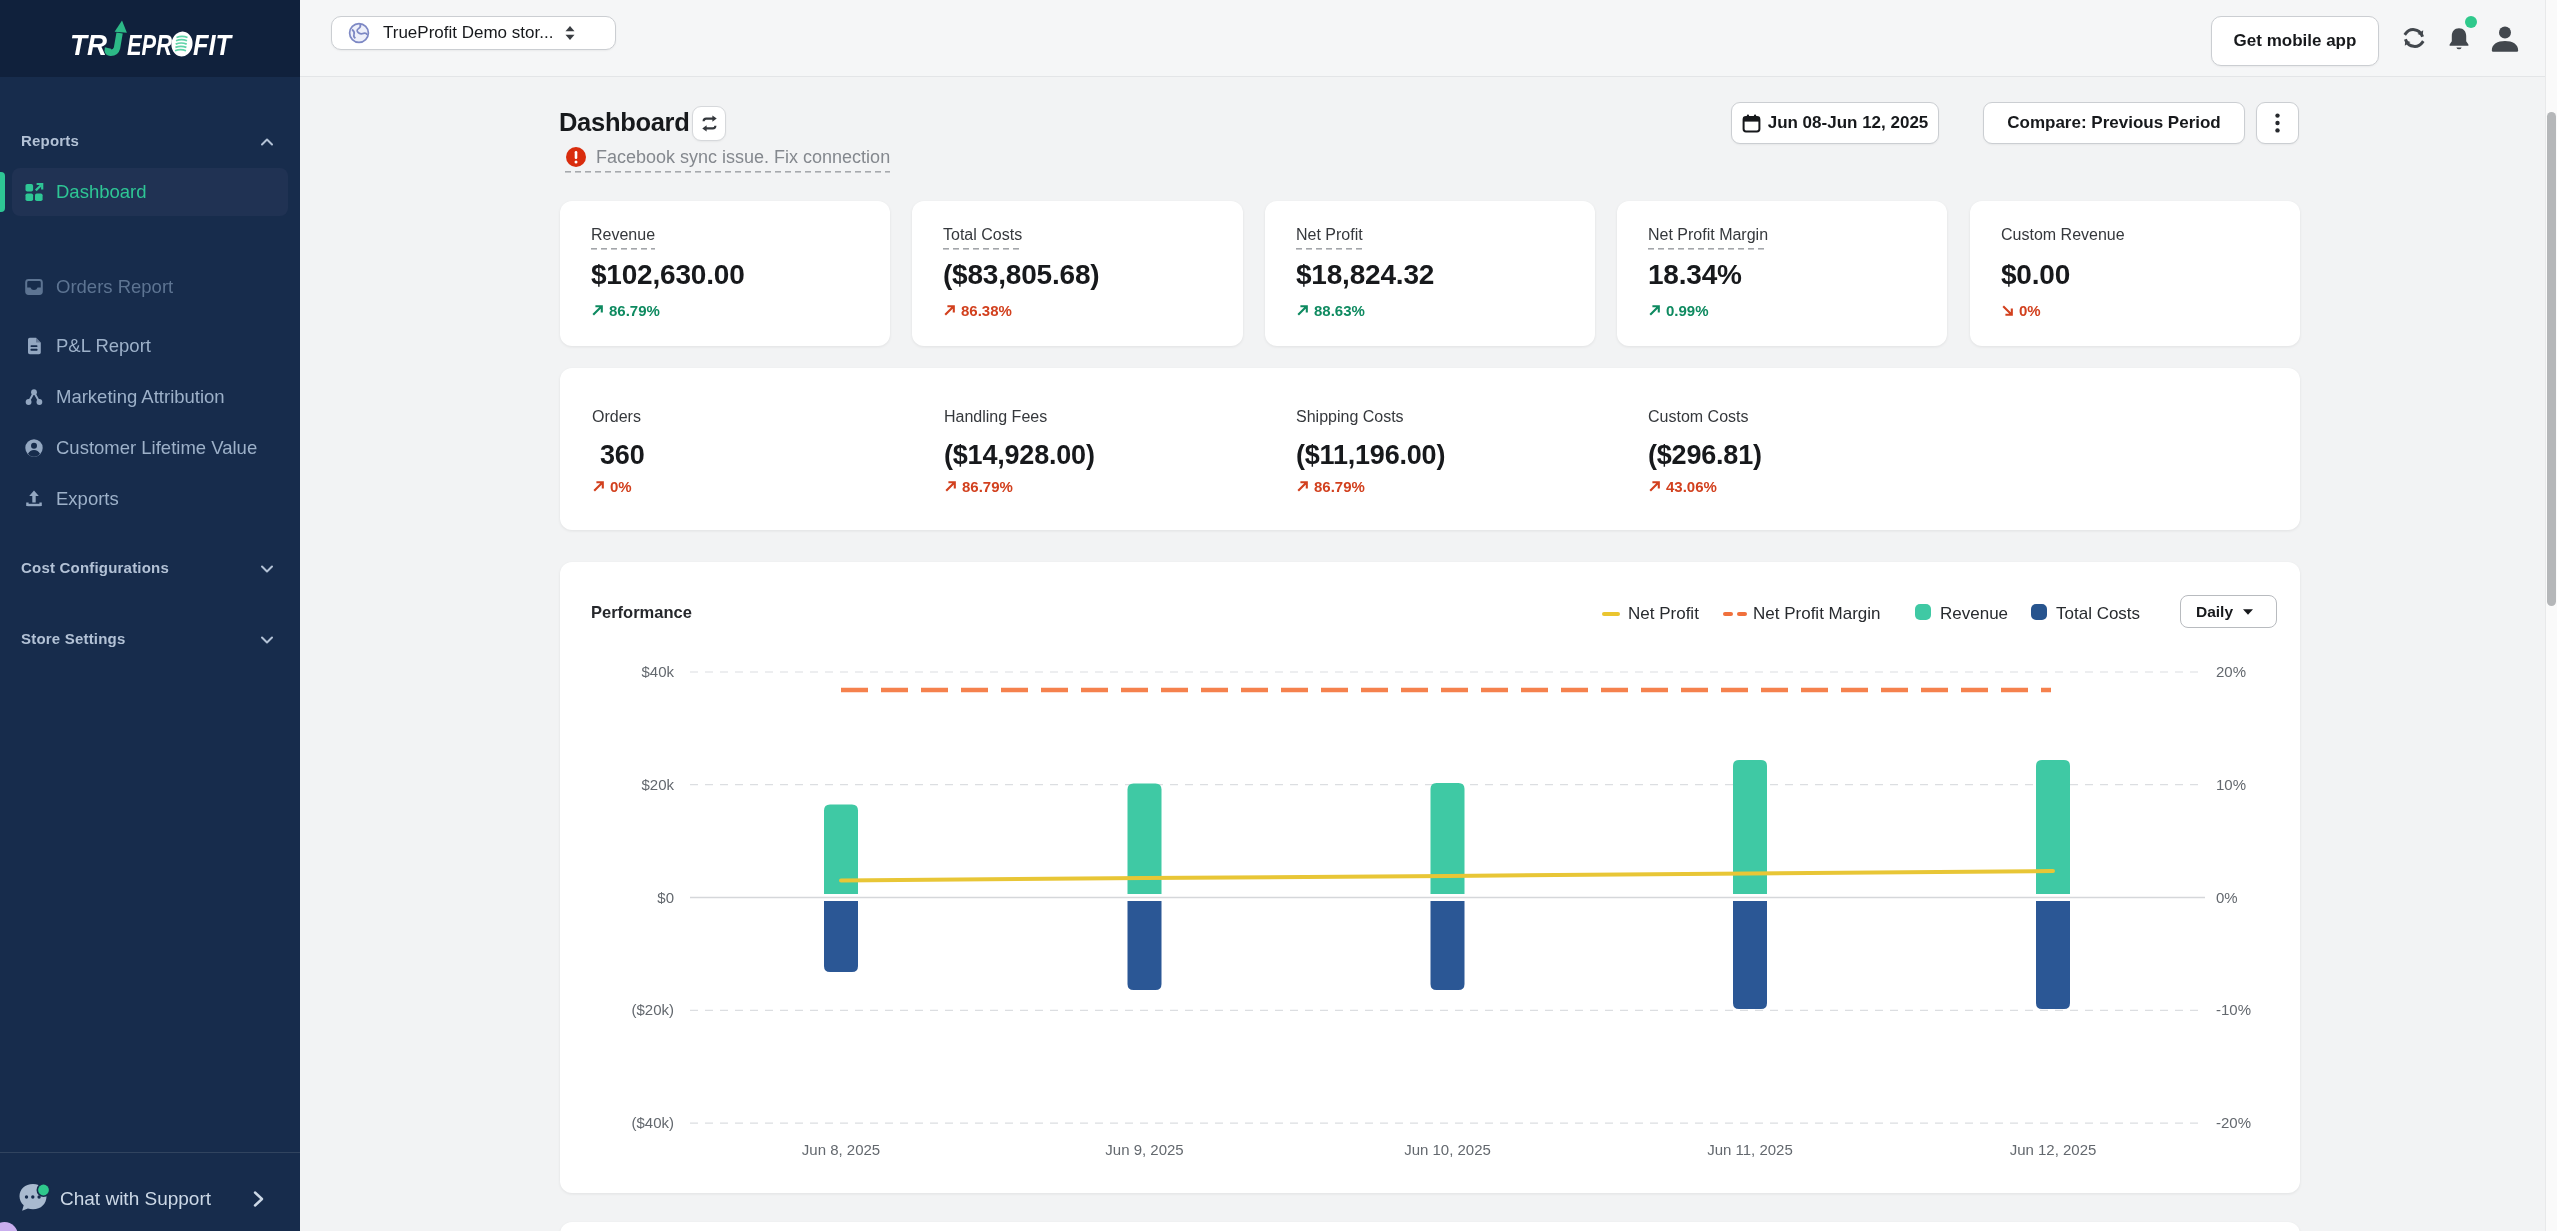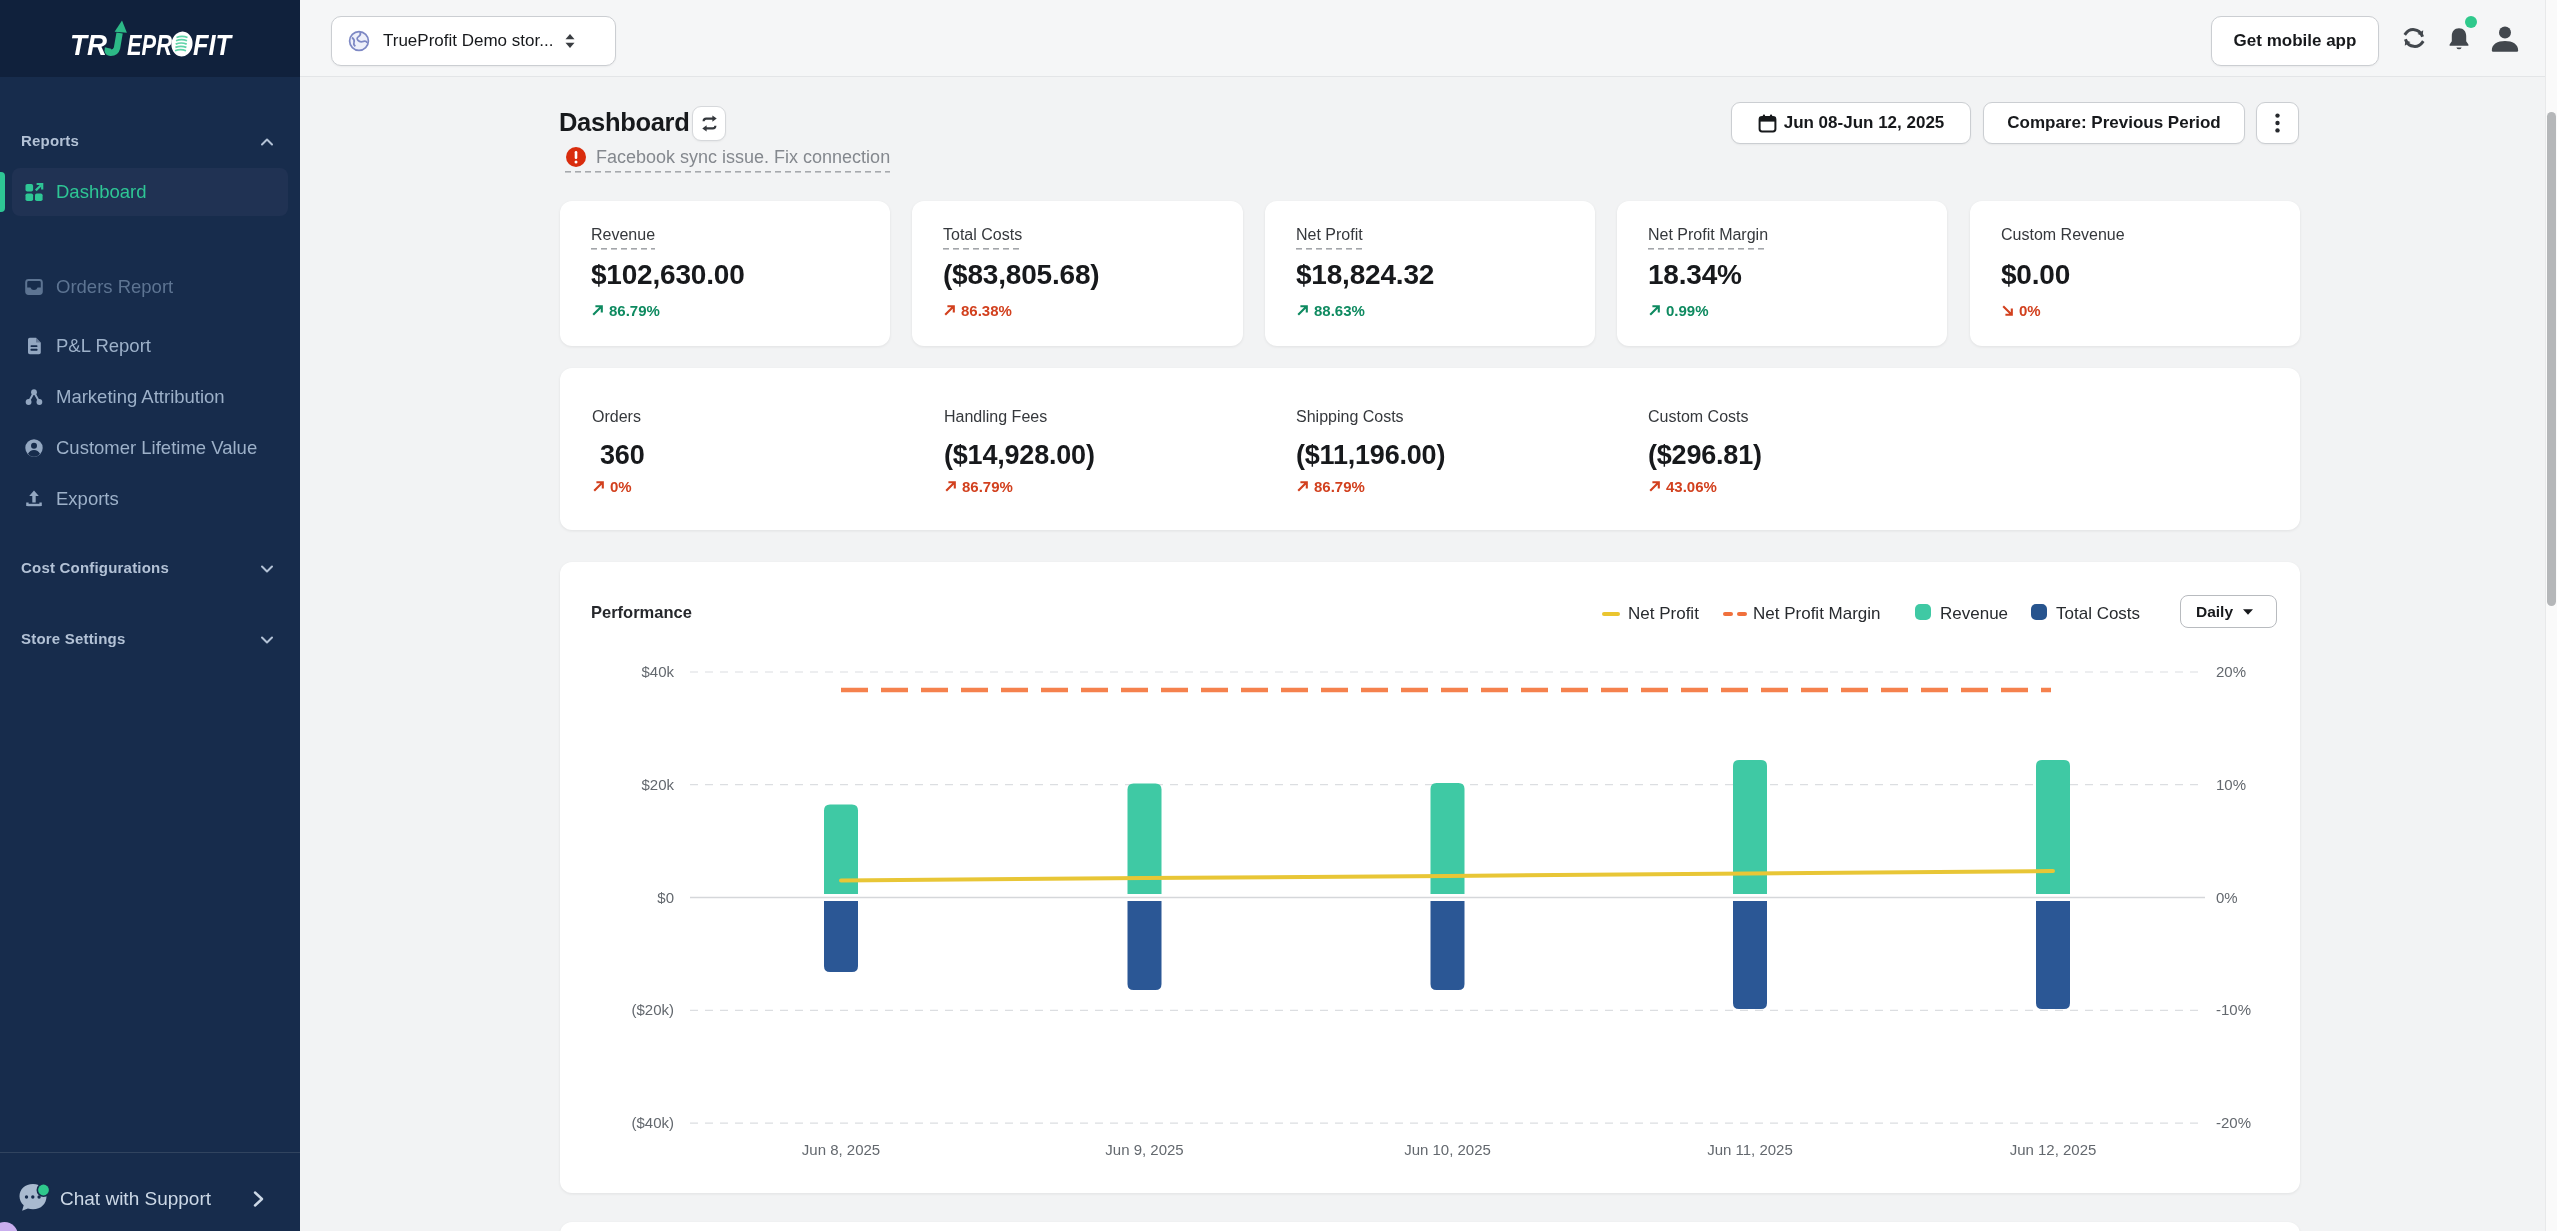--- a/index.html
+++ b/index.html
@@ -133,21 +133,21 @@
     <circle cx="26.5" cy="8" r="5.4" fill="#2fc98c"></circle>
   </svg>
   <div style="position:absolute;left:60px;top:1188px;font-size:19px;color:#ccd8e6;">Chat with Support</div>
   <svg style="position:absolute;left:248px;top:1189px;" width="20" height="20" viewBox="0 0 20 20">
       <path d="M7 3.5 L14 10 L7 16.5" stroke="#ccd8e6" stroke-width="2.4" fill="none" stroke-linecap="round" stroke-linejoin="round"></path>
     </svg>
   <div style="position:absolute;left:-9px;top:1222px;width:27px;height:27px;border-radius:50%;background:#c9aeee;"></div>
 </div>
 
 <div id="topbar"></div>
-<div class="btn" style="left:331px;top:16px;width:285px;height:50px;justify-content:flex-start;">
+<div class="btn" style="left:331px;top:16px;width:285px;height:34px;justify-content:flex-start;">
   <svg style="margin-left:16px;" width="22" height="22" viewBox="0 0 22 22">
     <circle cx="11" cy="11" r="9.4" fill="#eef0fa" stroke="#7d88c4" stroke-width="1.7"></circle>
     <path d="M4 7.5 q3 2.2 2 5 q-.8 2.4 1.4 3.8 M12 2.2 q1.4 2.6 -1.4 4.4 q-2.6 1.6 -.6 3.8 q2 2.2 5.4 1 q2.6 -1 3.8 1.4" stroke="#7d88c4" stroke-width="1.7" fill="none"></path>
   </svg>
   <div style="margin-left:13px;font-size:17px;color:#17191c;">TrueProfit Demo stor...</div>
   <svg style="margin-left:10px;" width="14" height="16" viewBox="0 0 14 16">
     <path d="M7 1 L11.5 6.2 H2.5 Z" fill="#3a3d42"></path>
     <path d="M7 15 L11.5 9.8 H2.5 Z" fill="#3a3d42"></path>
   </svg>
 </div>
@@ -178,21 +178,21 @@
   </svg>
 </div>
 <div class="abs" style="left:565px;top:146px;display:flex;align-items:center;gap:9px;padding-bottom:5px;background:repeating-linear-gradient(90deg,#a6a9ad 0 6px,transparent 6px 10px) left bottom/100% 1.6px no-repeat;">
   <svg width="22" height="22" viewBox="0 0 22 22">
       <circle cx="11" cy="11" r="10" fill="#d92c0d"></circle>
       <rect x="9.7" y="5" width="2.6" height="8" rx="1.3" fill="#fff"></rect>
       <circle cx="11" cy="16" r="1.5" fill="#fff"></circle>
     </svg>
   <span style="font-size:18px;color:#84888e;">Facebook sync issue. Fix connection</span>
 </div>
-<div class="btn" style="left:1731px;top:102px;width:240px;height:42px;border-radius:9px;font-size:17px;font-weight:600;gap:7px;">
+<div class="btn" style="left:1731px;top:102px;width:208px;height:42px;border-radius:9px;font-size:17px;font-weight:600;gap:7px;">
   <svg width="19" height="19" viewBox="0 0 19 19">
     <rect x="1.6" y="3" width="15.8" height="14.4" rx="2.4" fill="none" stroke="#17191c" stroke-width="2"></rect>
     <rect x="1.6" y="3" width="15.8" height="4.6" fill="#17191c"></rect>
     <rect x="4.8" y="0.6" width="2.3" height="4.4" rx="1.1" fill="#17191c"></rect>
     <rect x="11.9" y="0.6" width="2.3" height="4.4" rx="1.1" fill="#17191c"></rect>
   </svg>
   <span>Jun 08-Jun 12, 2025</span>
 </div>
 <div class="btn" style="left:1983px;top:102px;width:262px;height:42px;border-radius:9px;font-size:17px;font-weight:600;">Compare: Previous Period</div>
 <div class="btn" style="left:2256px;top:102px;width:43px;height:42px;border-radius:9px;">

